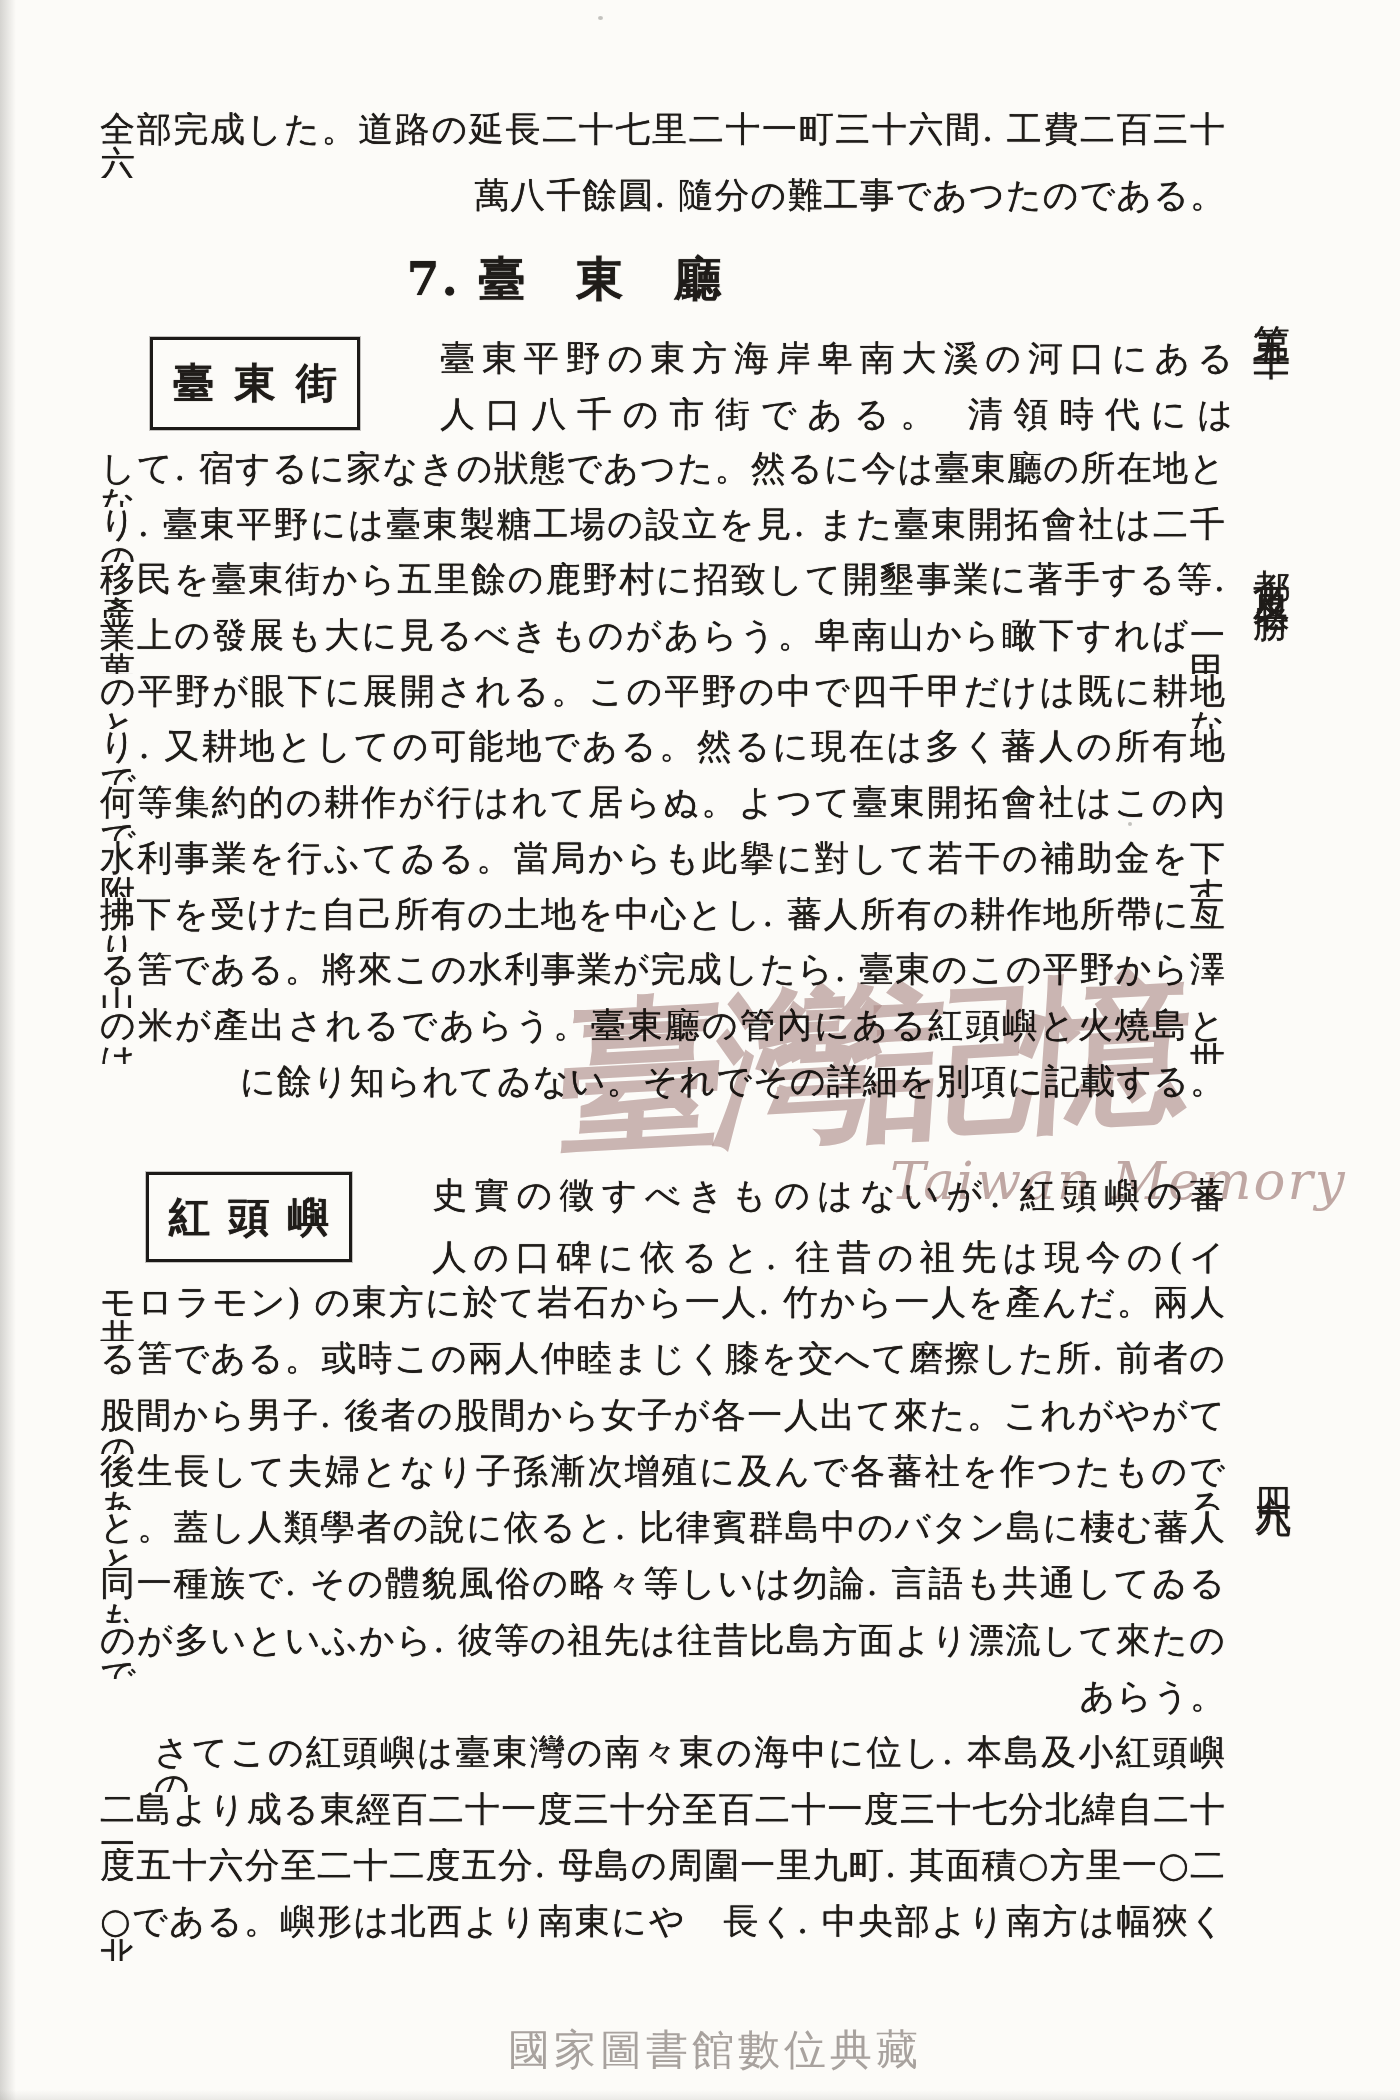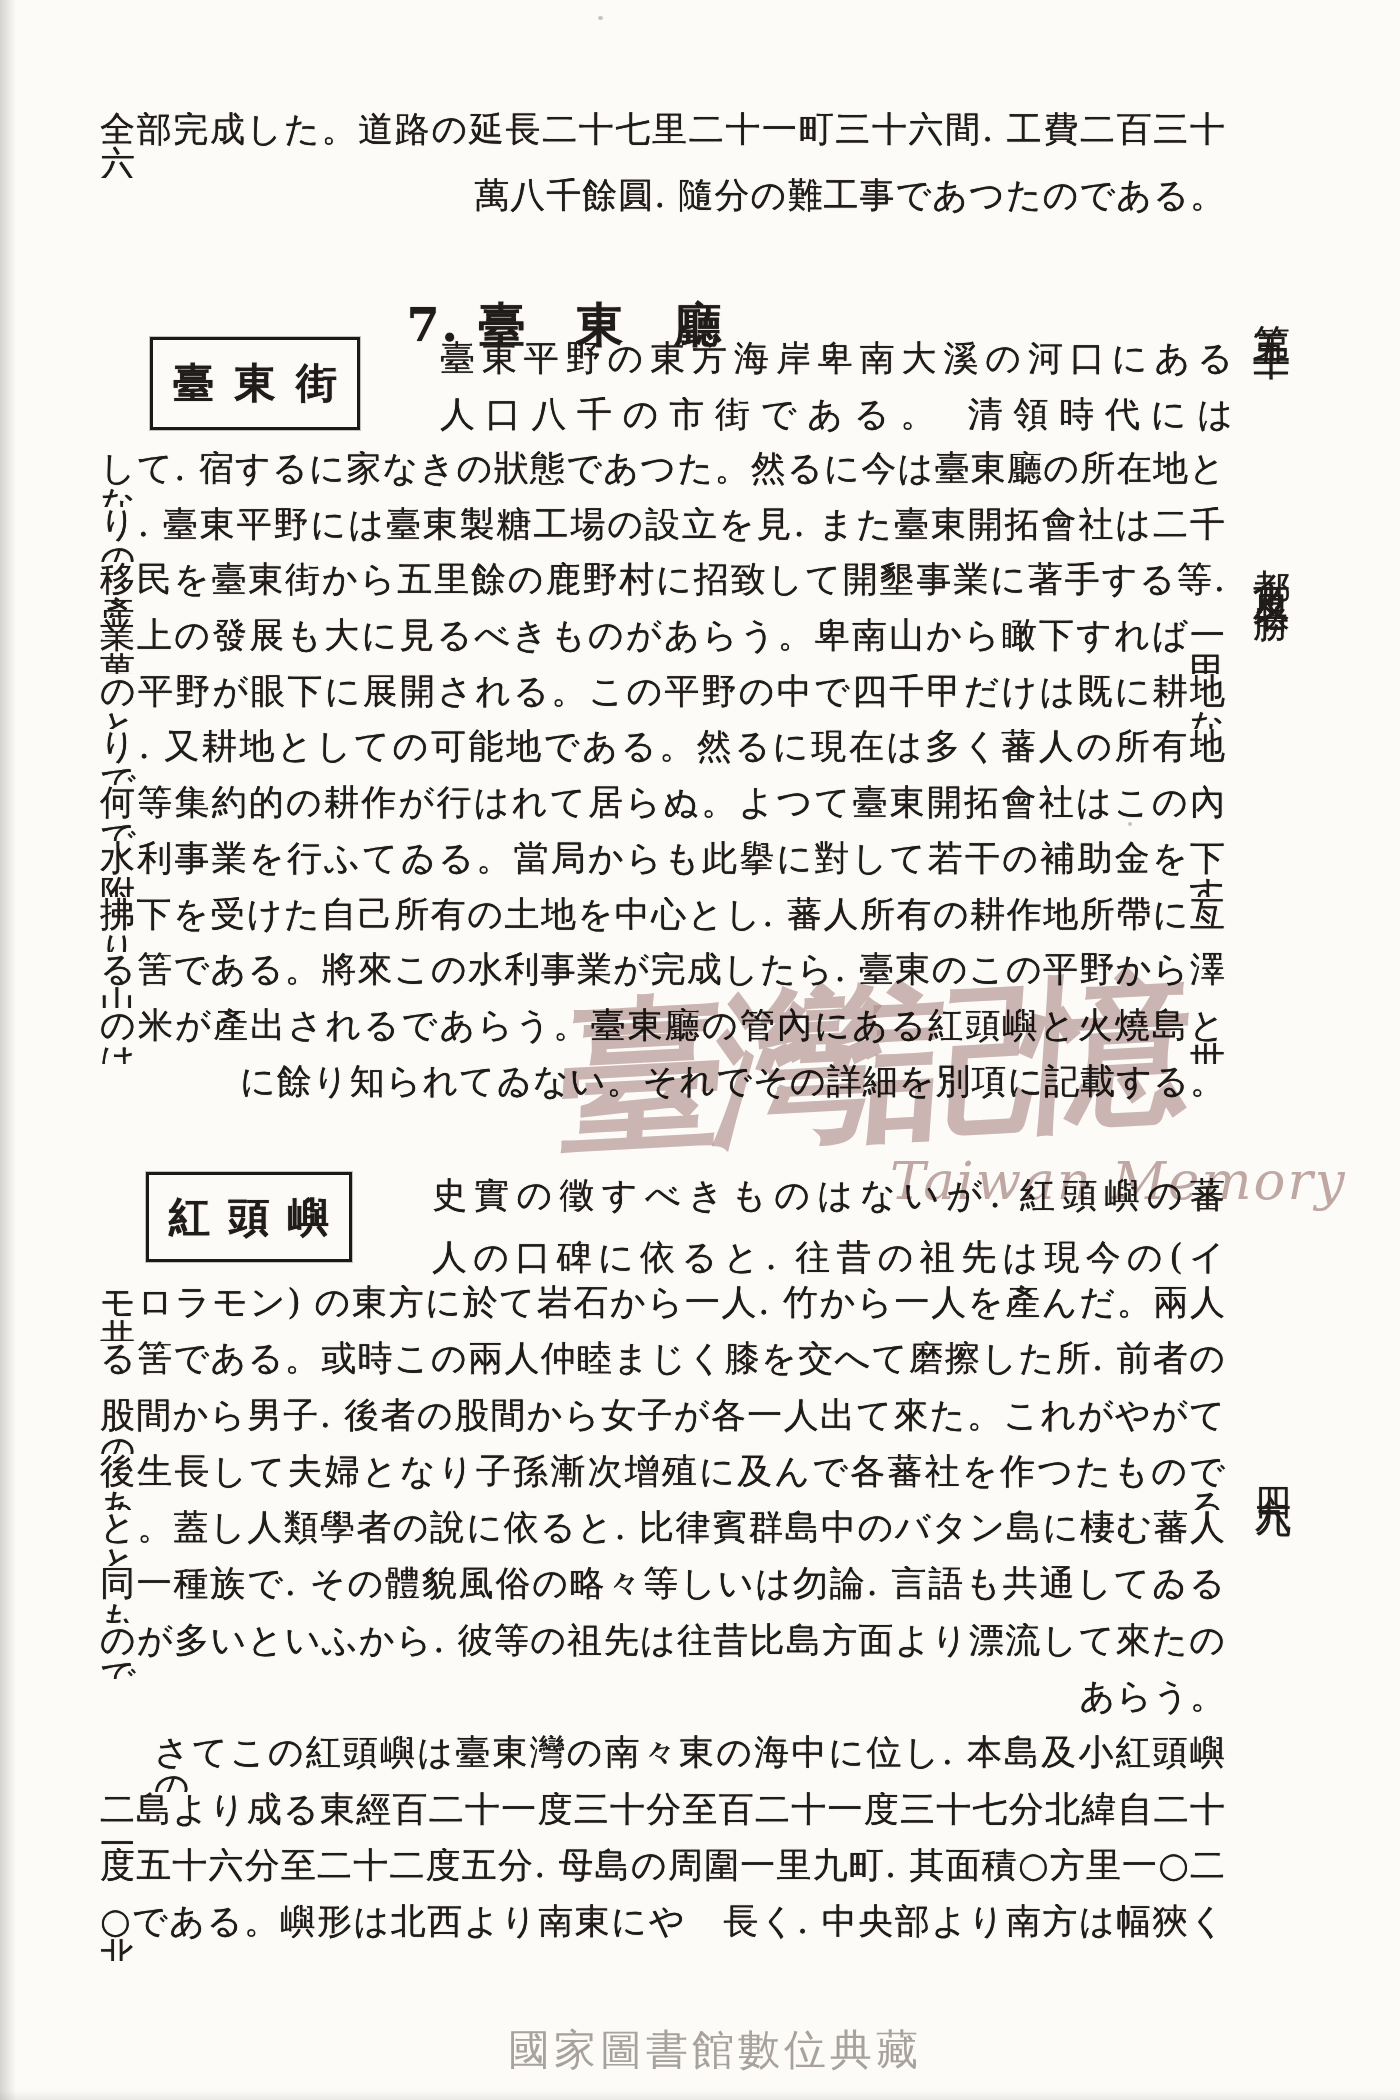--- a/index.html
+++ b/index.html
@@ -21,21 +21,21 @@
     overflow:hidden;text-shadow:0 0 .7px currentColor;
   }
   .noJust{text-align:right;text-align-last:auto;}
   .indent1{padding-left:54px;}
 
   #intro{position:absolute;left:100px;top:112px;width:1126px;}
   #intro .txtline{height:66px;}
 
   #heading{
     position:absolute;left:0;top:248px;width:1130px;text-align:center;
-    font-size:47px;font-weight:bold;letter-spacing:2px;text-shadow:0 0 .8px currentColor;margin-top:46px;
+    font-size:47px;font-weight:bold;letter-spacing:2px;text-shadow:0 0 .8px currentColor;
   }
 
   .labelbox{
     position:absolute;border:3px solid #1c1a18;display:flex;align-items:center;
     justify-content:space-between;padding:0 20px;box-sizing:border-box;
     font-size:41px;font-weight:bold;text-shadow:0 0 .8px currentColor;
     box-shadow:0 0 0 1px rgba(30,28,25,.25);
   }
   #box1{left:150px;top:337px;width:210px;height:93px;}
   #box2{left:146px;top:1172px;width:206px;height:90px;}

